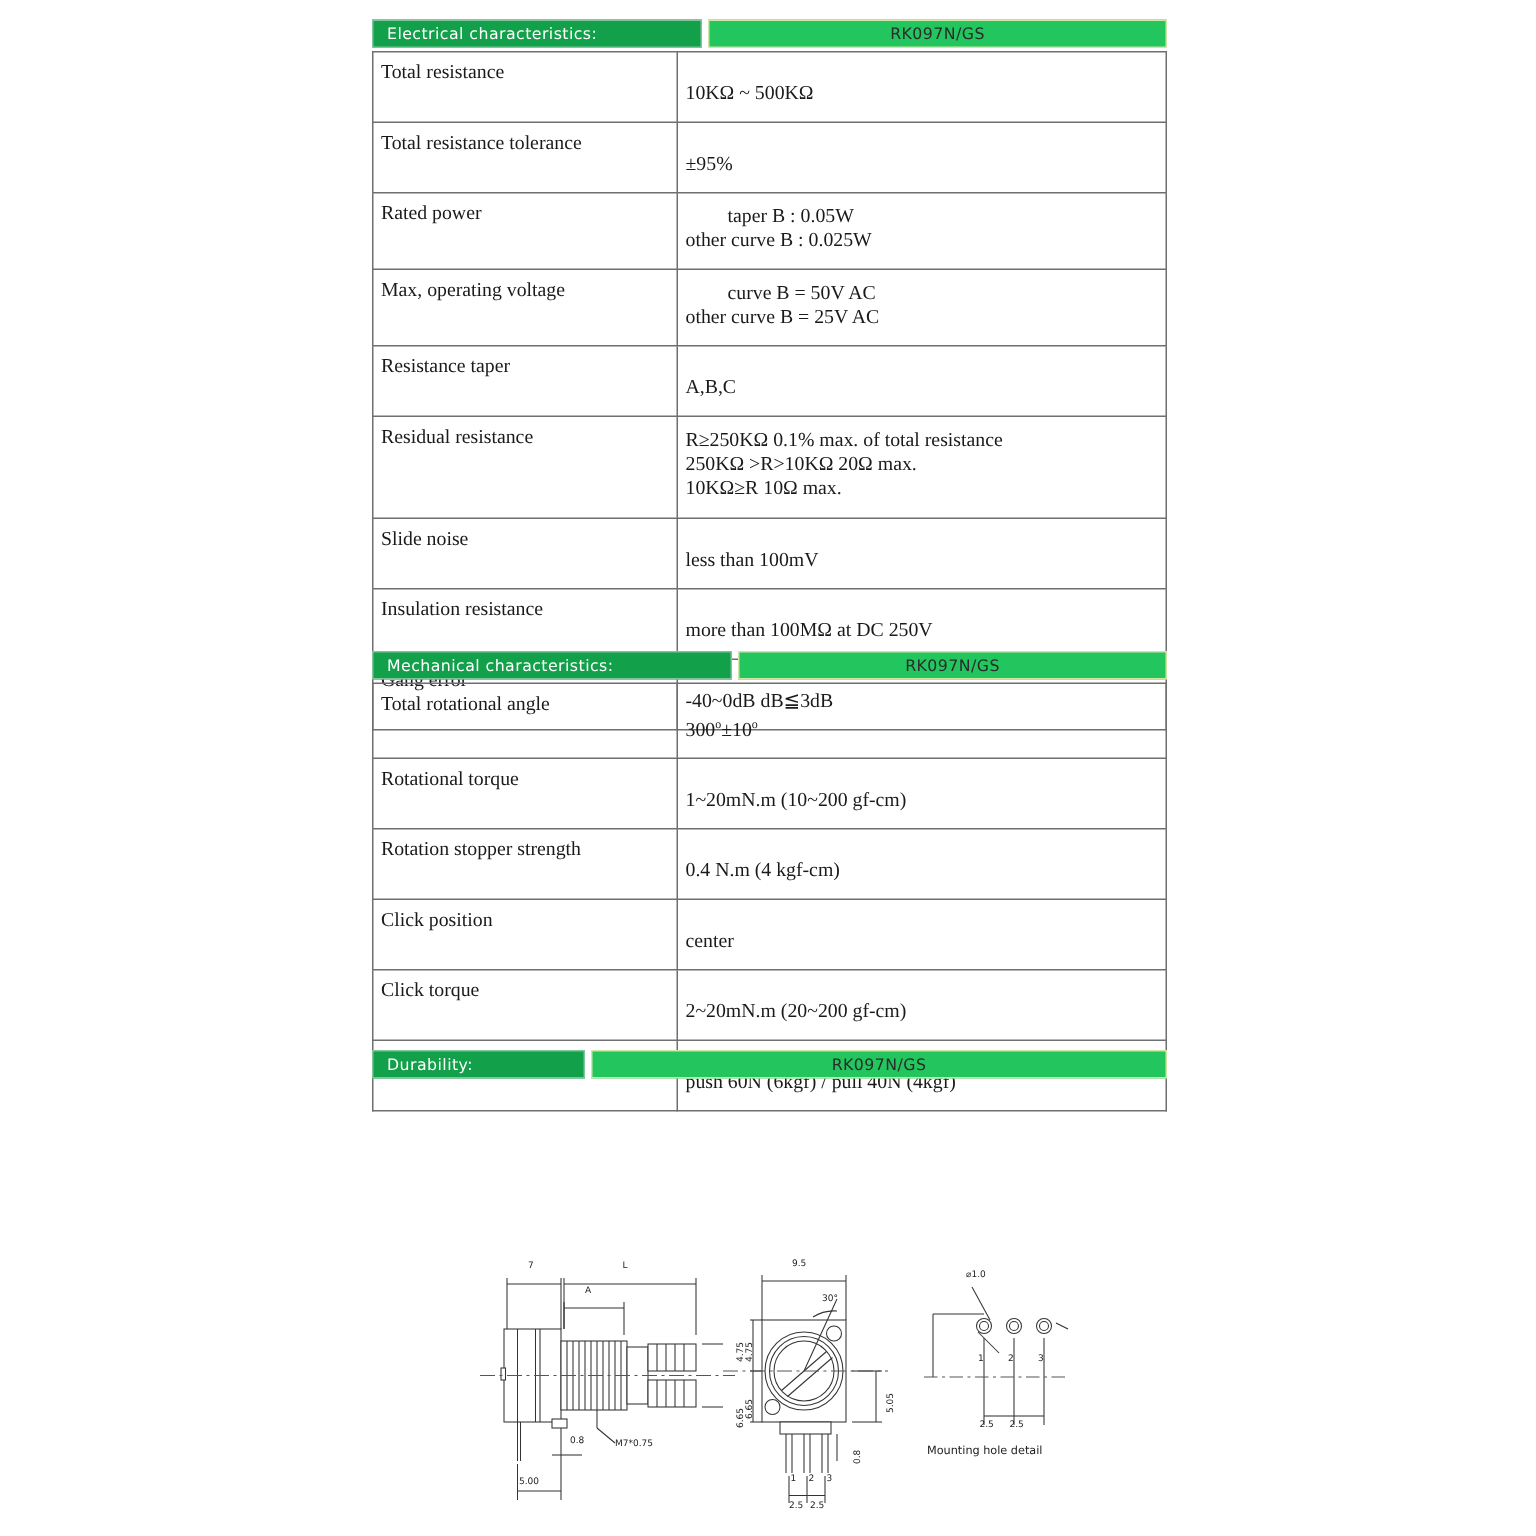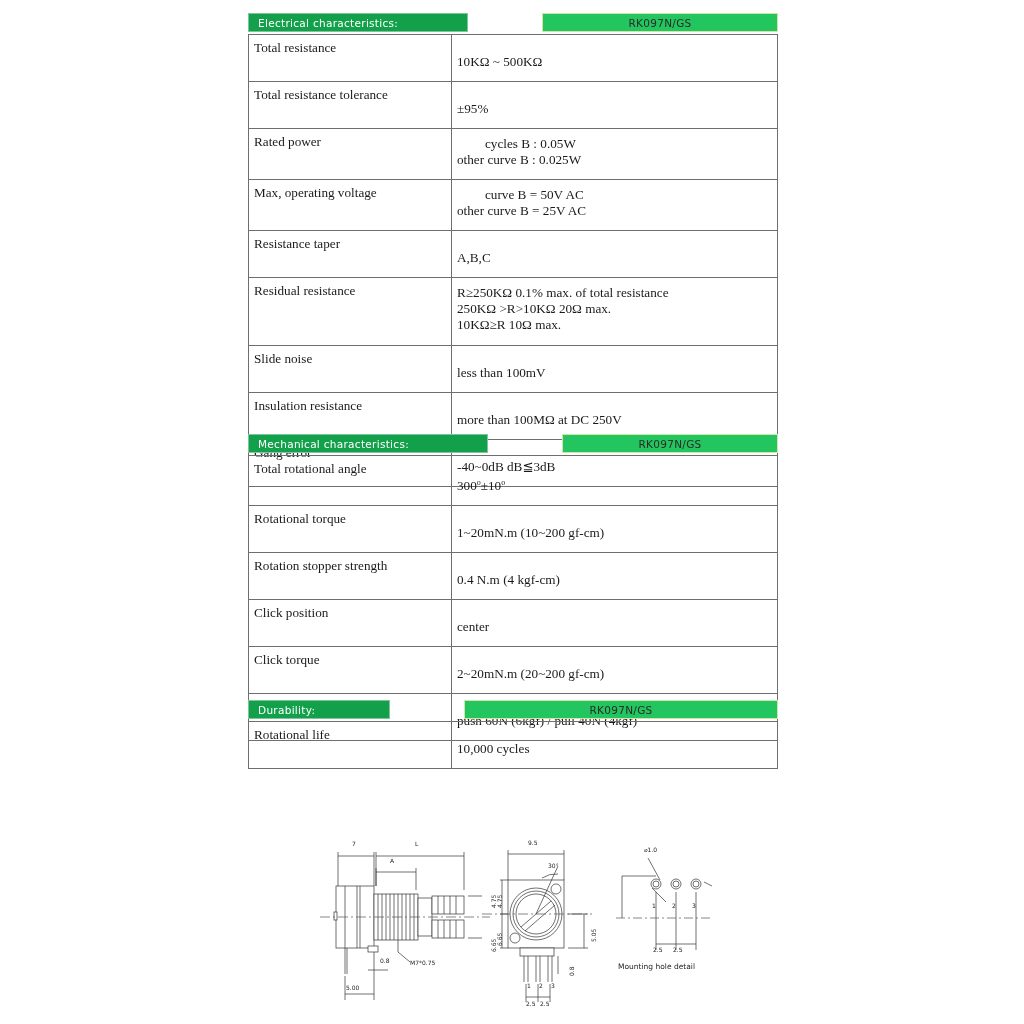--- a/index.html
+++ b/index.html
@@ -9,21 +9,21 @@
     font-family:"Liberation Serif", serif;
     color:#1a1a1a;
     position:relative;
     overflow:hidden;
   }
   .sheet{position:absolute;left:0;top:0;width:1024px;height:1024px;}
 
   
   .section{position:absolute;left:248px;width:530px;}
 
-  .hdr{display:flex;height:19px;align-items:stretch;gap:35px;}
+  .hdr{display:flex;height:19px;align-items:stretch;}
   .hdr-dark{
     background:#13a04a;
     color:#ffffff;
     font-family:"DejaVu Sans", sans-serif;
     font-size:10.5px;
     letter-spacing:.3px;
     display:flex;align-items:center;
     padding-left:9px;
     box-sizing:border-box;
     border:1px solid #7fc49a;
@@ -120,21 +120,21 @@
             <td class="val">
               <div class="val-inner pad-top">
                 <div class="val-line">±95%</div>
               </div>
             </td>
           </tr>
           <tr style="height: 39px;">
             <td class="lbl">Rated power</td>
             <td class="val">
               <div class="val-inner">
-                <div class="val-line ind">cycles B : 0.05W</div>
+                <div class="val-line ind">taper B : 0.05W</div>
                 <div class="val-line">other curve B : 0.025W</div>
               </div>
             </td>
           </tr>
           <tr style="height: 40px;">
             <td class="lbl">Max, operating voltage</td>
             <td class="val">
               <div class="val-inner">
                 <div class="val-line ind">curve B = 50V AC</div>
                 <div class="val-line">other curve B = 25V AC</div>
@@ -246,32 +246,20 @@
         </tbody>
       </table>
   </div>
 
   <div class="section" id="sec-durability" style="top:700px;">
     <div class="hdr">
       <div class="hdr-dark" style="width:142px;">Durability:</div>
       <div class="hdr-gap"></div>
       <div class="hdr-light">RK097N/GS</div>
     </div>
-    <table class="spec">
-        <tbody id="tb-durability">
-          <tr style="height: 42px;">
-            <td class="lbl">Rotational life</td>
-            <td class="val">
-              <div class="val-inner pad-top">
-                <div class="val-line">10,000 cycles</div>
-              </div>
-            </td>
-          </tr>
-        </tbody>
-      </table>
   </div>
 
   <div class="draw" style="left:300px;top:834px;width:460px;height:190px;">
 
     <svg width="200" height="180" style="position:absolute;left:12px;top:0;">
       <g stroke="#333" fill="none" stroke-width="0.7">
 
         <line x1="26" y1="18" x2="26" y2="52"></line>
         <line x1="62" y1="18" x2="62" y2="52"></line>
         <line x1="26" y1="22" x2="62" y2="22"></line>

